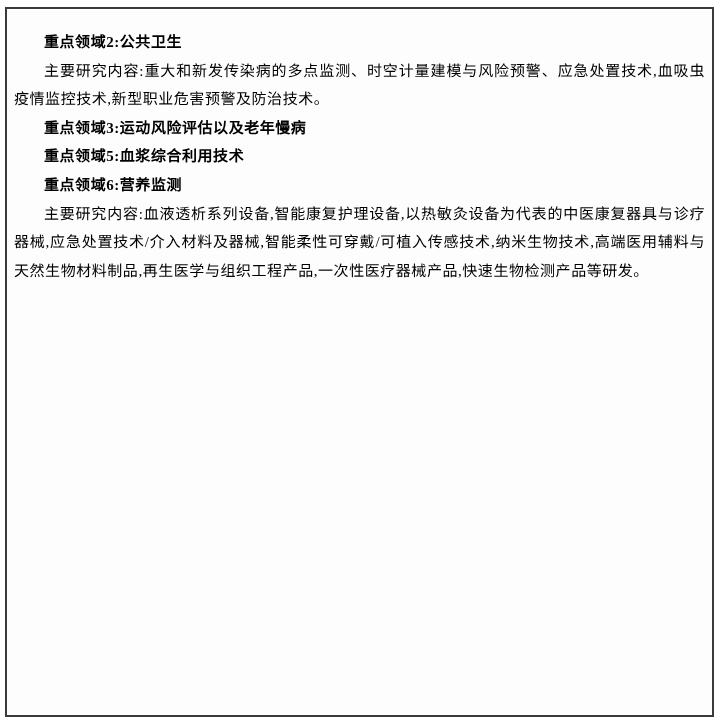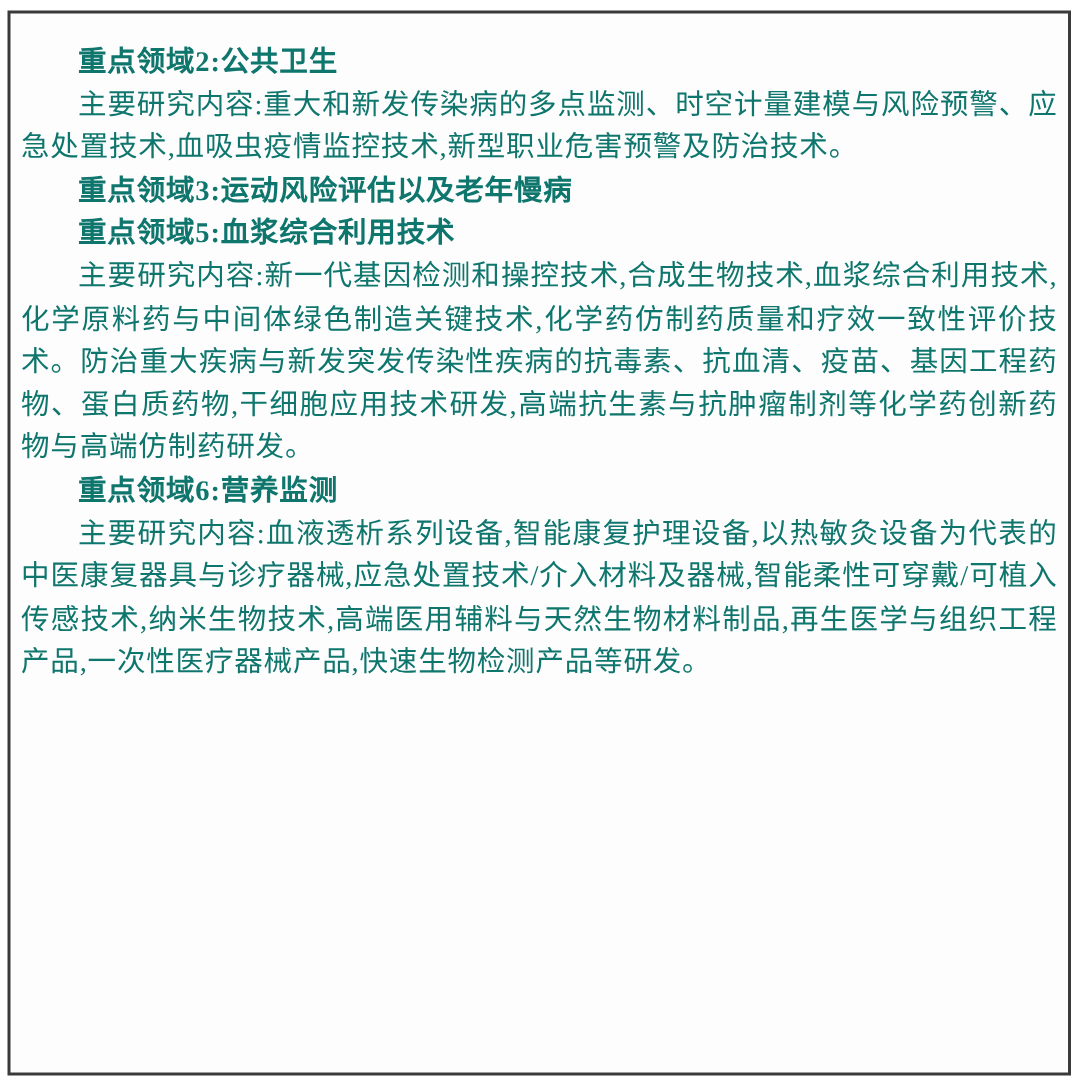--- a/index.html
+++ b/index.html
@@ -16,24 +16,24 @@
     top: 7px;
     width: 709px;
     height: 710px;
     border: 2px solid #3a3a3a;
     background: #fdfdfd;
     padding: 19px 7px 18px 7px;
   }
   .section { margin: 0; }
   .sec-heading,
   .sec-body {
-    font-size: 19px;
+    font-size: 15px;
     line-height: 28.6px;
     letter-spacing: 0.55px;
-    color: #0f766e;
+    color: #000000;
     text-indent: 2em;
   }
   .sec-heading {
     font-weight: bold;
     text-align: left;
   }
   .sec-body {
     font-weight: normal;
     text-align: justify;
     text-justify: inter-character;
@@ -51,21 +51,20 @@
 
   <div class="section">
     <h2 class="sec-heading">重点领域3:运动风险评估以及老年慢病</h2>
   </div>
 
   <div class="section">
   </div>
 
   <div class="section">
     <h2 class="sec-heading">重点领域5:血浆综合利用技术</h2>
-    <p class="sec-body">主要研究内容:新一代基因检测和操控技术,合成生物技术,血浆综合利用技术,化学原料药与中间体绿色制造关键技术,化学药仿制药质量和疗效一致性评价技术。防治重大疾病与新发突发传染性疾病的抗毒素、抗血清、疫苗、基因工程药物、蛋白质药物,干细胞应用技术研发,高端抗生素与抗肿瘤制剂等化学药创新药物与高端仿制药研发。</p>
   </div>
 
   <div class="section">
     <h2 class="sec-heading">重点领域6:营养监测</h2>
     <p class="sec-body">主要研究内容:血液透析系列设备,智能康复护理设备,以热敏灸设备为代表的中医康复器具与诊疗器械,应急处置技术/介入材料及器械,智能柔性可穿戴/可植入传感技术,纳米生物技术,高端医用辅料与天然生物材料制品,再生医学与组织工程产品,一次性医疗器械产品,快速生物检测产品等研发。</p>
   </div>
 
 </div>
 
 </body></html>

